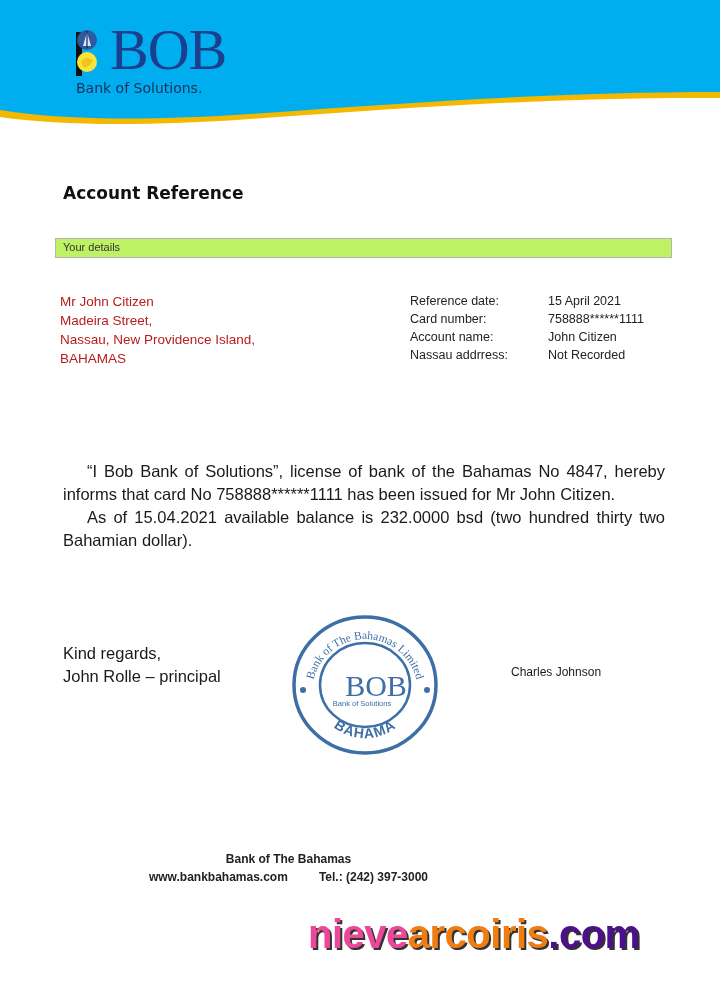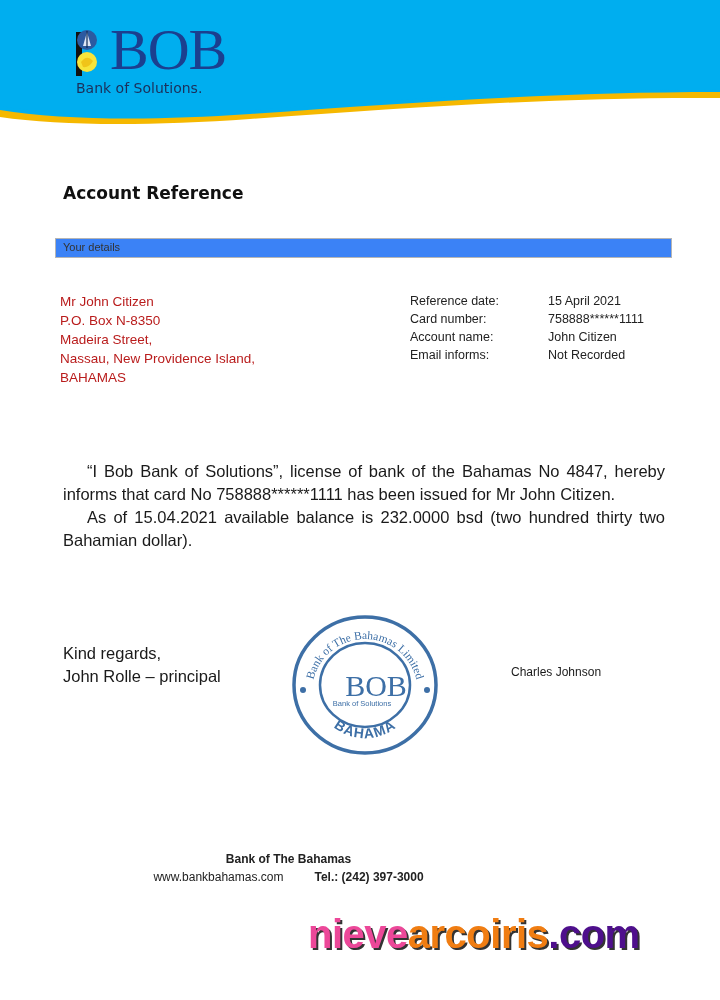--- a/index.html
+++ b/index.html
@@ -23,21 +23,21 @@
       position: absolute; left: 0; top: 52px;
       font-family: "DejaVu Sans", sans-serif; font-size: 14px; color: #1b2f5a;
       white-space: nowrap;
     }
     .title {
       position: absolute; left: 63px; top: 183px;
       font-size: 17px; font-weight: bold; color: #111;
     }
     .details-bar {
       position: absolute; left: 55px; top: 238px; width: 617px; height: 20px;
-      background: #3b82f6; border: 1px solid #b5b5b5; box-sizing: border-box;
+      background: #bef264; border: 1px solid #b5b5b5; box-sizing: border-box;
     }
     .details-bar span {
       position: absolute; left: 7px; top: 2px; font-size: 11px; color: #333;
       font-family: "Liberation Sans", sans-serif;
     }
     .address {
       position: absolute; left: 60px; top: 292px;
       font-family: Liberation Sans, sans-serif; font-size: 13.5px; line-height: 19px; color: #b91c1c;
     }
     .address div { white-space: nowrap; }
@@ -61,21 +61,21 @@
     .signer2 {
       position: absolute; left: 511px; top: 665px;
       font-family: "Liberation Sans", sans-serif; font-size: 12px; color: #1a1a1a;
     }
     .stamp { position: absolute; left: 290px; top: 614px; width: 150px; height: 142px; }
     .footer {
       position: absolute; left: 0; top: 850px; width: 577px; text-align: center;
       font-family: "Liberation Sans", sans-serif; font-size: 12px; line-height: 18px; color: #222;
     }
     .footer .line3 span { display: inline-block; }
-    .footer .web { margin-right: 31px; font-weight: normal; }
+    .footer .web { margin-right: 31px; font-weight: bold; }
     .footer .tel { font-weight: bold; }
     .footer .bank { font-weight: bold; }
     .watermark {
       position: absolute; left: 308px; top: 912px;
       font-family: "Liberation Sans", "DejaVu Sans", sans-serif; font-weight: bold;
       font-size: 40px; letter-spacing: -0.5px; white-space: nowrap;
       text-shadow: 2px 2px 0 #333;
     }
     .wm1 { color: #ec4899; }
     .wm2 { color: #f07d12; }
@@ -105,41 +105,40 @@
 </div>
 
 <div class="title">Account Reference</div>
 
 <div class="details-bar">
   <span>Your details</span>
 </div>
 
 <div class="address">
   <div>Mr John Citizen</div>
-  <div>P.O. Box N-8350</div>
   <div>Madeira Street,</div>
   <div>Nassau, New Providence Island,</div>
   <div>BAHAMAS</div>
 </div>
 
 <div class="ref-table">
   <div class="ref-row">
     <span class="ref-label">Reference date:</span>
     <span class="ref-value">15 April 2021</span>
   </div>
   <div class="ref-row">
     <span class="ref-label">Card number:</span>
     <span class="ref-value">758888******1111</span>
   </div>
   <div class="ref-row">
     <span class="ref-label">Account name:</span>
     <span class="ref-value">John Citizen</span>
   </div>
   <div class="ref-row">
-    <span class="ref-label">Email informs:</span>
+    <span class="ref-label">Nassau addrress:</span>
     <span class="ref-value">Not Recorded</span>
   </div>
 </div>
 
 <div class="letter">
   <p>“I Bob Bank of Solutions”, license of bank of the Bahamas No 4847, hereby informs that card No 758888******1111 has been issued for Mr John Citizen.</p>
   <p>As of 15.04.2021 available balance is 232.0000 bsd (two hundred thirty two Bahamian dollar).</p>
 </div>
 
 <div class="regards">

